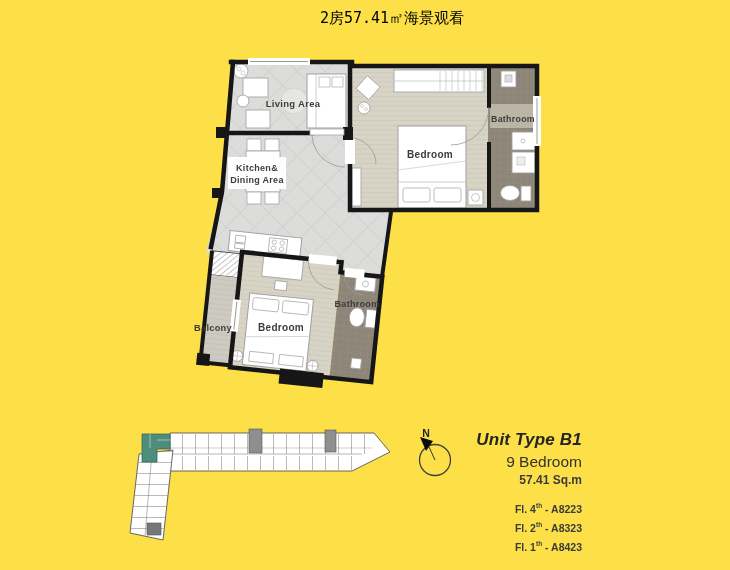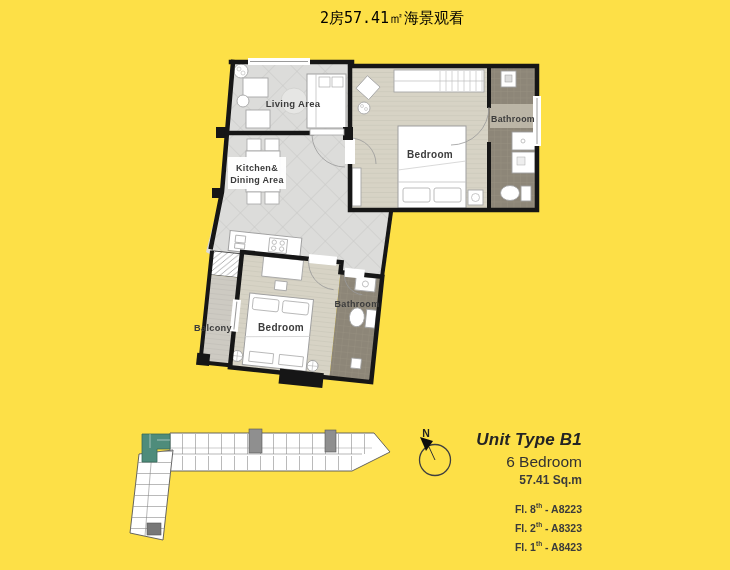--- a/index.html
+++ b/index.html
@@ -248,23 +248,23 @@
     <g>
       <circle cx="435" cy="460" r="15.5" fill="none" stroke="#3f3f3f" stroke-width="1.3"></circle>
       <line x1="435" y1="460" x2="429" y2="447" stroke="#333" stroke-width="1"></line>
       <polygon points="420,437 433,441 426,451" fill="#0d0d0d"></polygon>
       <text x="426" y="437" font-size="10.5" font-weight="700" fill="#222" text-anchor="middle">N</text>
     </g>
   </svg>
 
   <div class="unit-info">
     <div class="unit-type">Unit Type B1</div>
-    <div class="unit-bedrooms">6 Bedroom</div>
+    <div class="unit-bedrooms">9 Bedroom</div>
     <div class="unit-area">57.41 Sq.m</div>
     <div class="floor-list">
-      <div class="floor-row"><span>Fl. 8</span><sup>th</sup><span> - A8223</span></div>
+      <div class="floor-row"><span>Fl. 4</span><sup>th</sup><span> - A8223</span></div>
       <div class="floor-row"><span>Fl. 2</span><sup>th</sup><span> - A8323</span></div>
       <div class="floor-row"><span>Fl. 1</span><sup>th</sup><span> - A8423</span></div>
 
     </div>
   </div>
 
 </div>
 
 </body></html>

